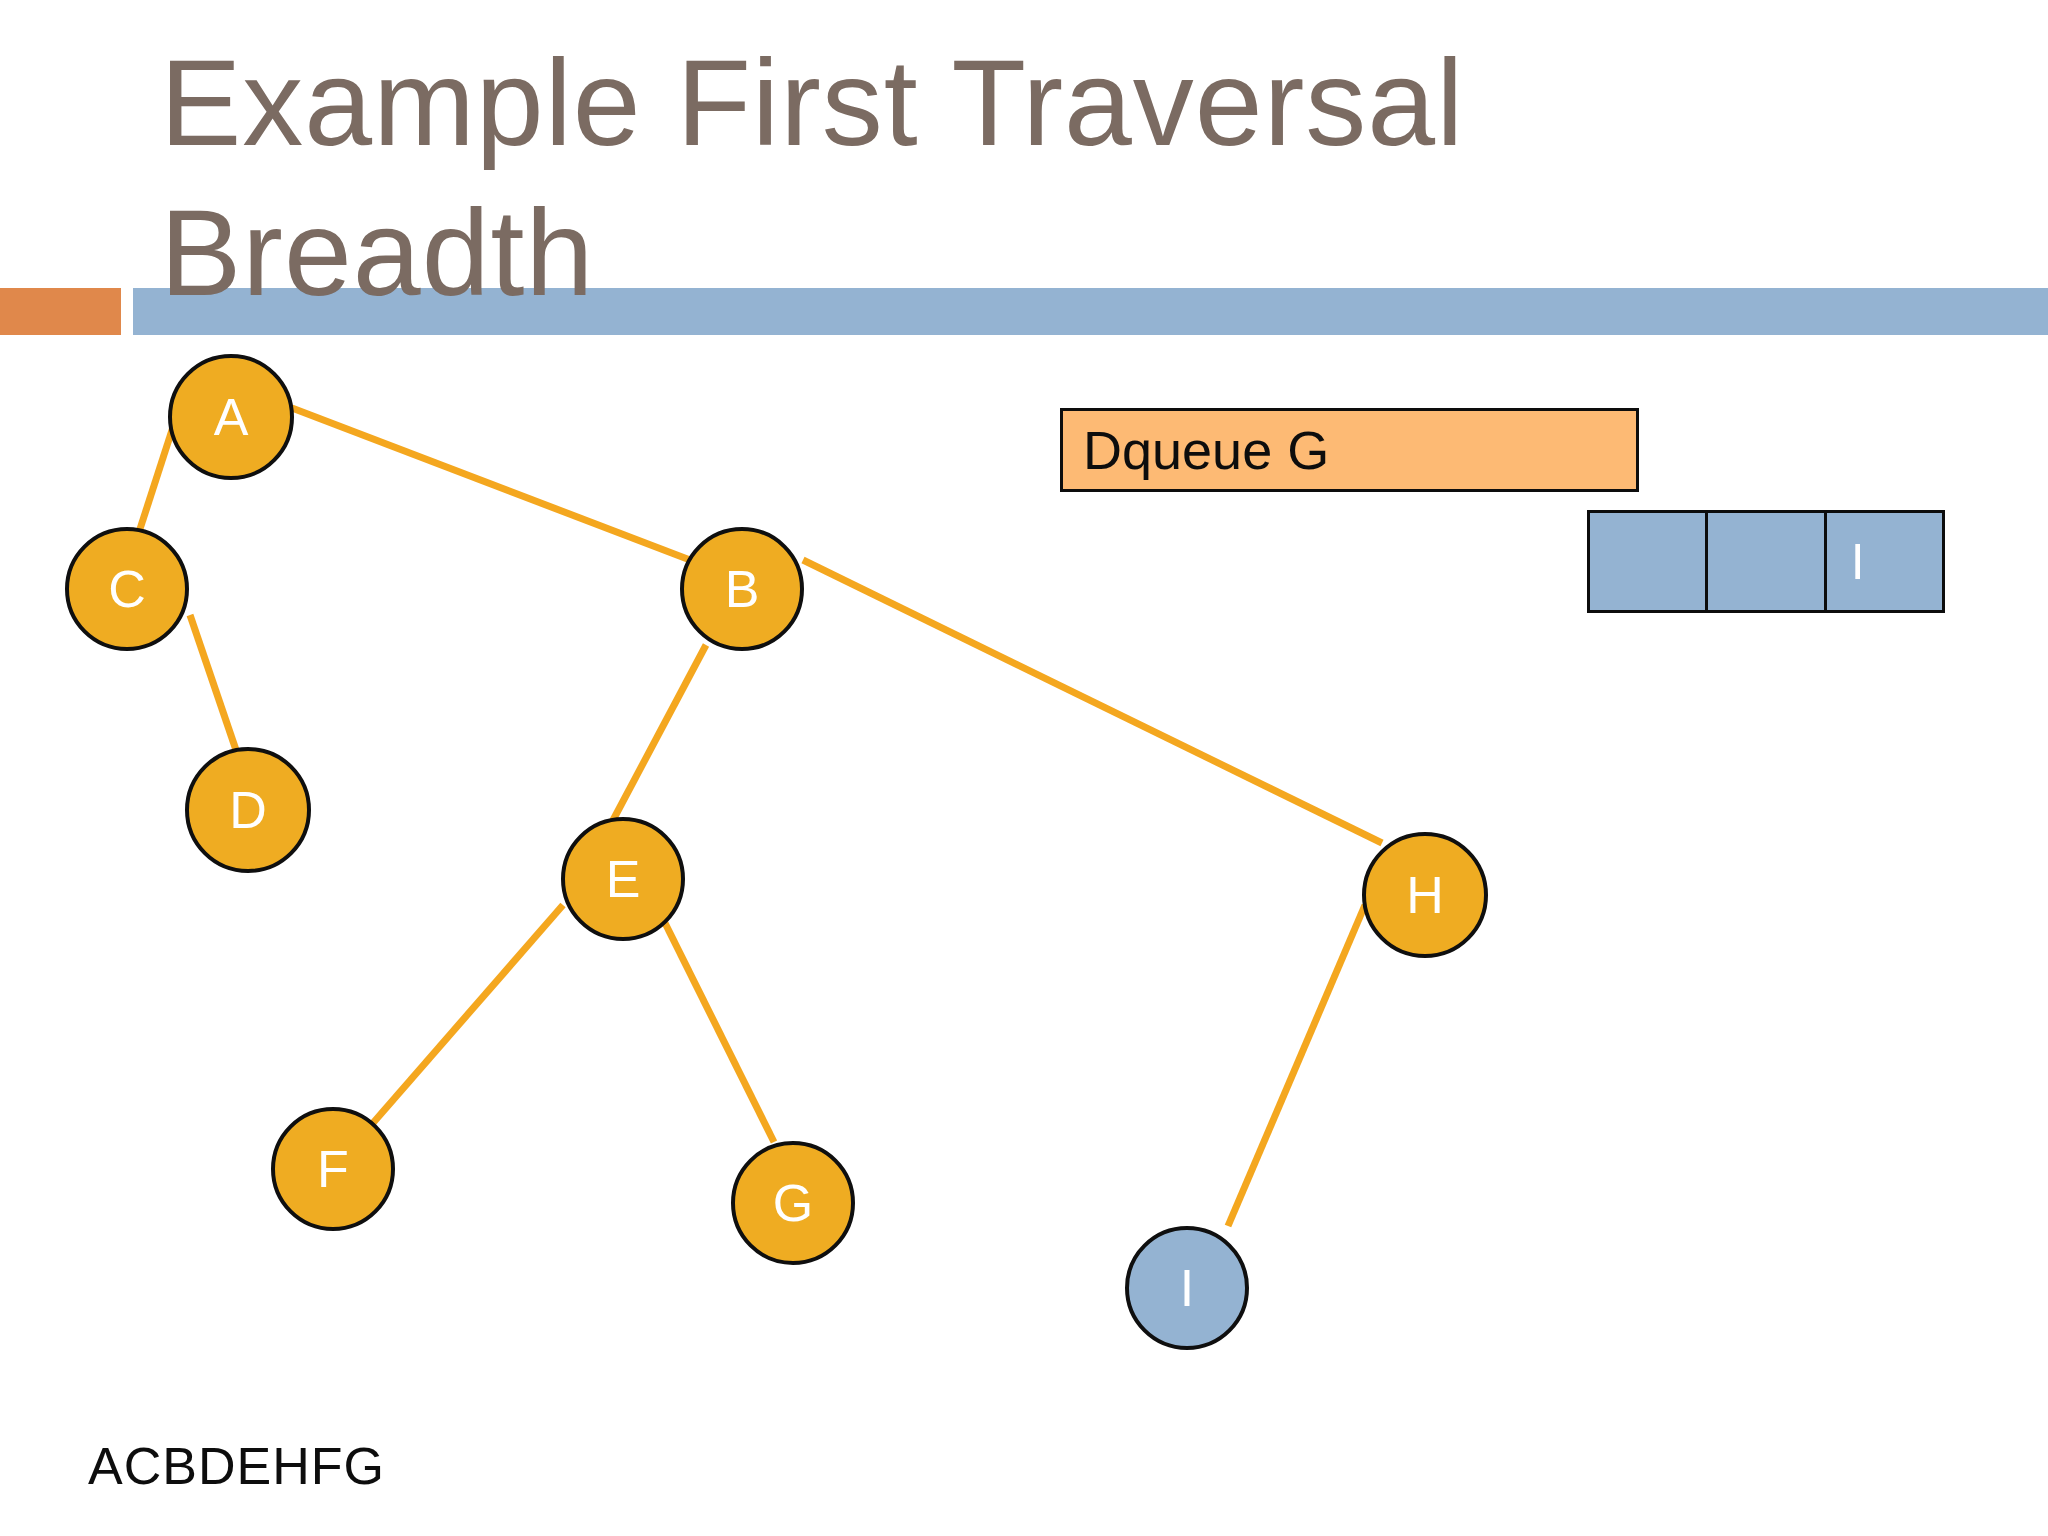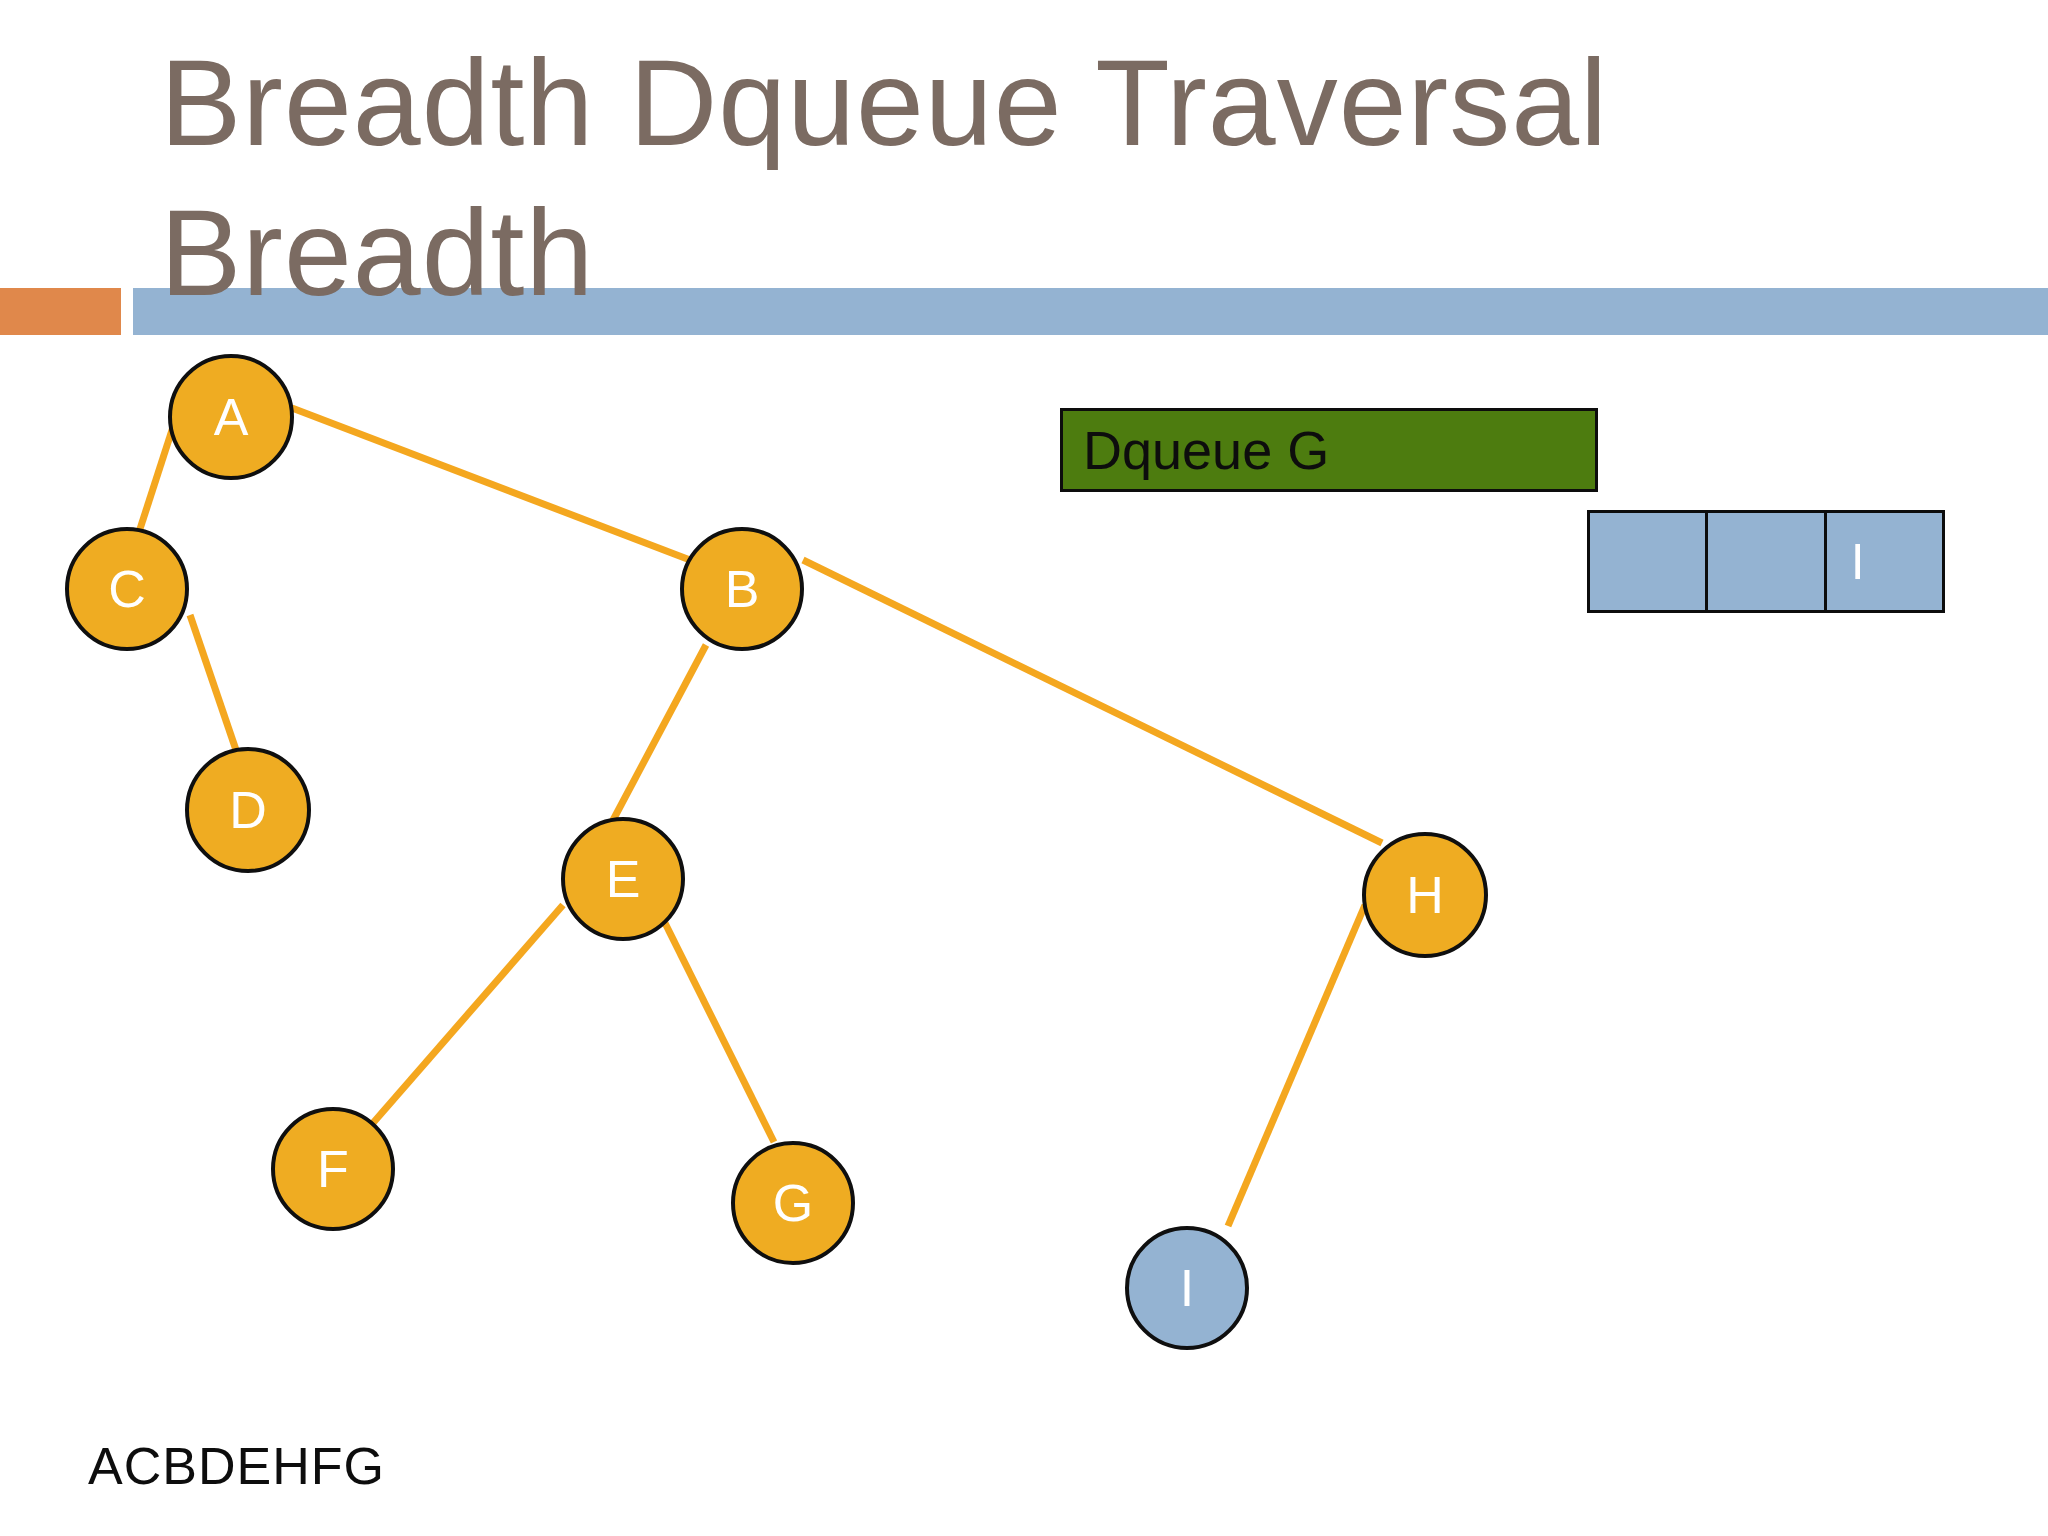--- a/index.html
+++ b/index.html
@@ -36,22 +36,22 @@
   }
   .graph-svg{
     position:absolute;
     left:0;top:0;
     width:2048px;height:1536px;
     z-index:2;
   }
   .callout{
     position:absolute;
     left:1060px;top:408px;
-    width:538px;height:84px;
-    background:#4d7c0f;
+    width:579px;height:84px;
+    background:#fdba74;
     border:3px solid #0d0d0d;
     box-sizing:border-box;
     display:flex;
     align-items:center;
     z-index:4;
   }
   .callout-label{
     font-size:54px;
     color:#0d0d0d;
     padding-left:20px;
@@ -88,21 +88,21 @@
     z-index:3;
     margin-top:18px;
   }
 </style>
 </head>
 <body>
 
 <div class="slide">
 
   <div class="title">
-    <div>Breadth Dqueue Traversal</div>
+    <div>Example First Traversal</div>
     <div>Breadth</div>
   </div>
 
   <div class="accent-square"></div>
   <div class="accent-bar"></div>
 
   <svg id="graph-svg" class="graph-svg" viewBox="0 0 2048 1536">
       <line x1="173" y1="427" x2="139" y2="532" stroke="#f4a71f" stroke-width="7"></line>
       <line x1="292" y1="408" x2="690" y2="560" stroke="#f4a71f" stroke-width="7"></line>
       <line x1="190" y1="615" x2="236" y2="750" stroke="#f4a71f" stroke-width="7"></line>

